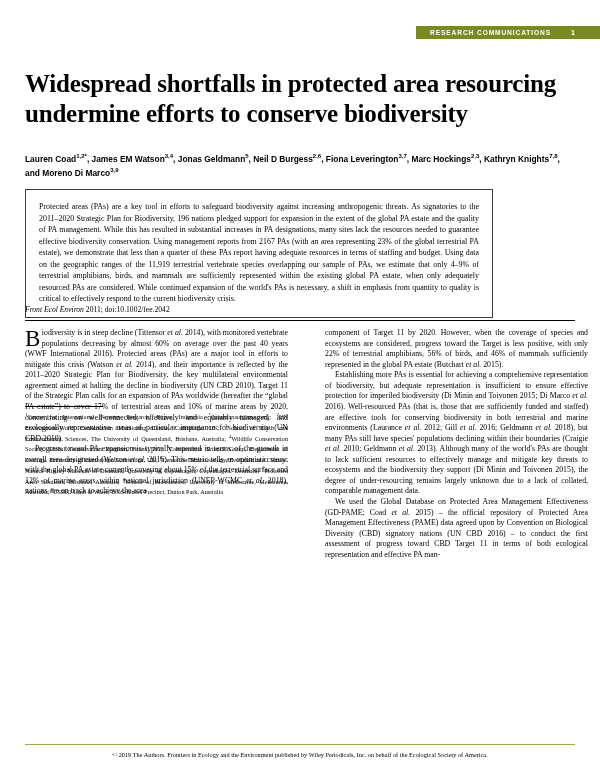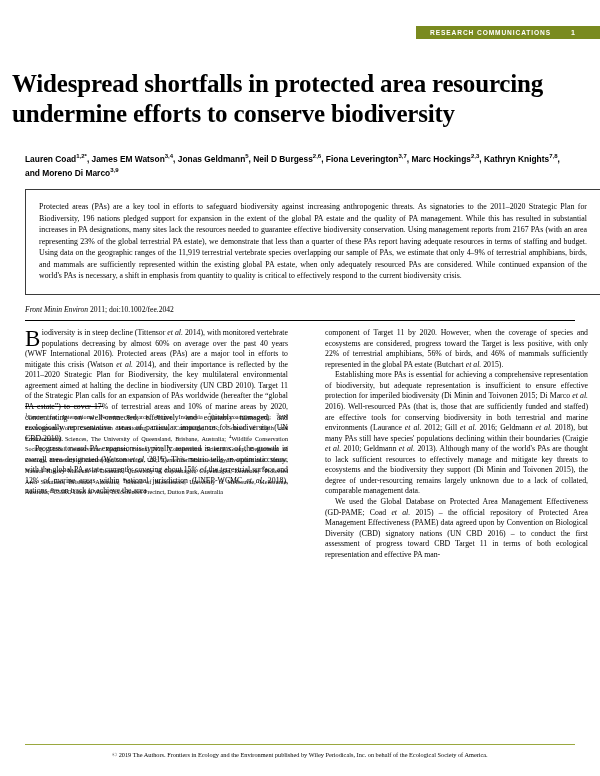--- a/index.html
+++ b/index.html
@@ -56,21 +56,21 @@
     align-items: center;
     justify-content: flex-end;
     padding: 0 25px 0 10px;
     height: 13px;
   }
 
   
   .title {
     position: absolute;
     top: 52px;
-    left: 12px;
+    left: 25px;
     width: 550px;
     font-family: "Liberation Serif", serif;
     font-weight: bold;
     font-size: 25px;
     line-height: 1.22;
     letter-spacing: -0.2px;
   }
 
   
   .authors {
@@ -83,21 +83,21 @@
     font-weight: bold;
     line-height: 1.55;
   }
   .authors sup { font-size: 6px; font-weight: bold; vertical-align: super; }
 
   
   .abstract {
     position: absolute;
     top: 189px;
     left: 25px;
-    width: 576px;
+    width: 468px;
     border: 0.8px solid #3b3b3b;
     padding: 11px 13px 12px 13px;
     font-family: "Liberation Serif", serif;
     font-size: 7.9px;
     line-height: 1.46;
     text-align: justify;
   }
 
   
   .journal-line {
@@ -216,21 +216,21 @@
     <div class="pagenum">1</div>
   </div>
 
   <h1 class="title">Widespread shortfalls in protected area resourcing undermine efforts to conserve biodiversity</h1>
 
   <div class="authors">Lauren Coad<sup>1,2*</sup>, James EM Watson<sup>3,4</sup>, Jonas Geldmann<sup>5</sup>, Neil D Burgess<sup>2,6</sup>, Fiona Leverington<sup>3,7</sup>, Marc Hockings<sup>2,3</sup>, Kathryn Knights<sup>7,8</sup>, and Moreno Di Marco<sup>3,9</sup></div>
 
   <div class="abstract">Protected areas (PAs) are a key tool in efforts to safeguard biodiversity against increasing anthropogenic threats. As signatories to the 2011–2020 Strategic Plan for Biodiversity, 196 nations pledged support for expansion in the extent of the global PA estate and the quality of PA management. While this has resulted in substantial increases in PA designations, many sites lack the resources needed to guarantee effective biodiversity conservation. Using management reports from 2167 PAs (with an area representing 23% of the global terrestrial PA estate), we demonstrate that less than a quarter of these PAs report having adequate resources in terms of staffing and budget. Using data on the geographic ranges of the 11,919 terrestrial vertebrate species overlapping our sample of PAs, we estimate that only 4–9% of terrestrial amphibians, birds, and mammals are sufficiently represented within the existing global PA estate, when only adequately resourced PAs are considered. While continued expansion of the world's PAs is necessary, a shift in emphasis from quantity to quality is critical to effectively respond to the current biodiversity crisis.</div>
 
   <div class="journal-line">
-    <span class="ital">Front Minin Environ</span>
+    <span class="ital">Front Ecol Environ</span>
     <span class="nonital">2011; doi:10.1002/fee.2042</span>
   </div>
   <div class="rule"></div>
 
   <div class="columns">
 
     <div class="col col-left">
       <p class="first">
         <span class="dropcap">B</span><span>iodiversity is in steep decline (Tittensor <i>et al.</i> 2014), with monitored vertebrate populations decreasing by almost 60% on average over the past 40 years (WWF International 2016). Protected areas (PAs) are a major tool in efforts to mitigate this crisis (Watson <i>et al.</i> 2014), and their importance is reflected by the 2011–2020 Strategic Plan for Biodiversity, the key multilateral environmental agreement aimed at halting the decline in biodiversity (UN CBD 2010). Target 11 of the Strategic Plan calls for an expansion of PAs worldwide (hereafter the “global PA estate”) to cover 17% of terrestrial areas and 10% of marine areas by 2020, concentrating on well-connected, effectively and equitably managed, and ecologically representative areas of particular importance for biodiversity (UN CBD 2010).</span>
       </p>

